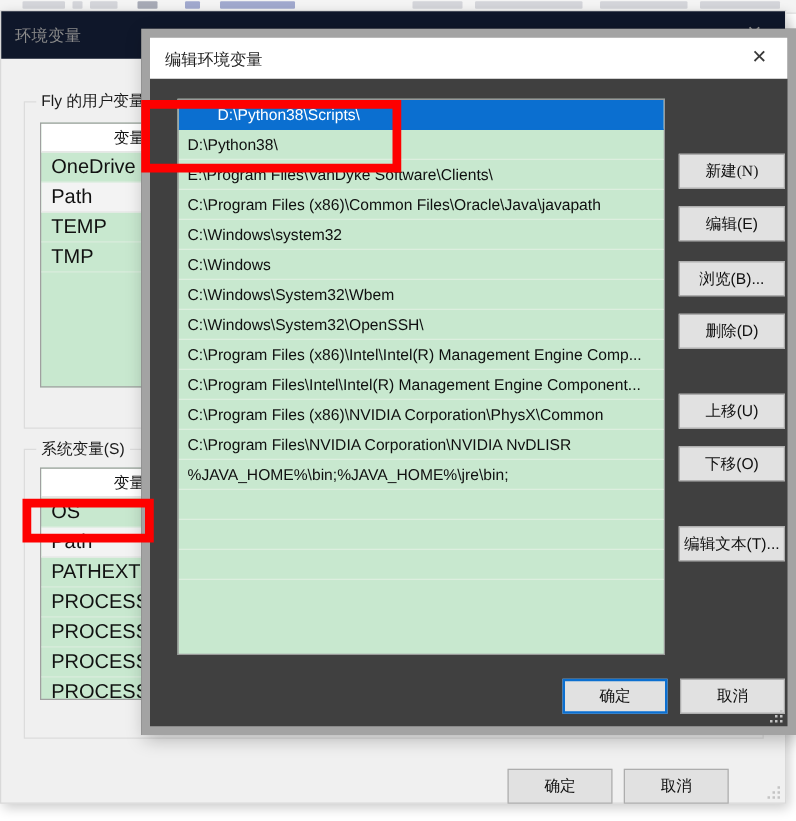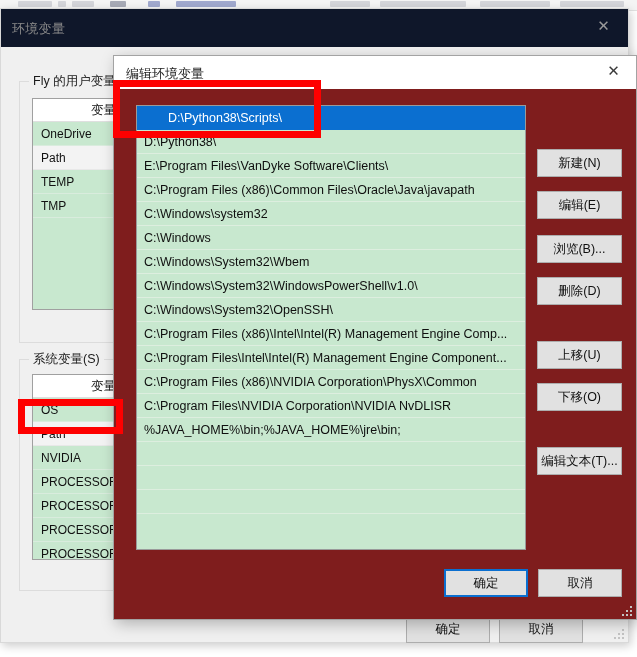--- a/index.html
+++ b/index.html
@@ -124,21 +124,21 @@
   .vl-head .col.name { width: 133px; box-sizing: border-box; text-align: center; }
   .vl-row {
     height: 24px;
     display: flex;
     align-items: center;
     border-bottom: 1px solid #d9ecdd;
     box-sizing: border-box;
   }
   .vl-row .cell {
     padding-left: 8px;
-    font-size: 12px;
+    font-size: 16px;
     color: #111;
     white-space: nowrap;
     overflow: hidden;
   }
   .vl-row .cell.name { width: 133px; box-sizing: border-box; }
   .vl-row.hovered {
     background: #f3f3f3;
     border-bottom: 1px solid #e8e8e8;
   }
 
@@ -165,25 +165,25 @@
   }
   .grip i {
     position: absolute;
     width: 2px; height: 2px;
     background: #c4c4c4;
   }
 
   
   .win-edit {
     position: absolute;
-    left: 113px; top: 55px;
+    left: 113px; top: 23px;
     width: 524px;
     height: 565px;
-    background: #7f1d1d;
-    border: 1px solid #a3a3a3;
+    background: #404040;
+    border: 7px solid #a3a3a3;
     box-shadow: 3px 4px 14px rgba(0,0,0,.26);
     box-sizing: border-box;
   }
   .win-edit .titlebar {
     position: absolute;
     left: 0; top: 0;
     width: 100%;
     height: 33px;
     background: #ffffff;
   }
@@ -317,21 +317,21 @@
       </div>
       <div class="vl-row">
         <div class="cell name">OS</div>
         <div class="cell value"></div>
       </div>
       <div class="vl-row hovered">
         <div class="cell name">Path</div>
         <div class="cell value"></div>
       </div>
       <div class="vl-row">
-        <div class="cell name">NVIDIA</div>
+        <div class="cell name">PATHEXT</div>
         <div class="cell value"></div>
       </div>
       <div class="vl-row">
         <div class="cell name">PROCESSOR_A</div>
         <div class="cell value"></div>
       </div>
       <div class="vl-row">
         <div class="cell name">PROCESSOR_ID</div>
         <div class="cell value"></div>
       </div>
@@ -367,33 +367,32 @@
   </div>
 
   <div class="pathlist">
     <div class="p-row selected">D:\Python38\Scripts\</div>
     <div class="p-row">D:\Python38\</div>
     <div class="p-row">E:\Program Files\VanDyke Software\Clients\</div>
     <div class="p-row">C:\Program Files (x86)\Common Files\Oracle\Java\javapath</div>
     <div class="p-row">C:\Windows\system32</div>
     <div class="p-row">C:\Windows</div>
     <div class="p-row">C:\Windows\System32\Wbem</div>
-    <div class="p-row">C:\Windows\System32\WindowsPowerShell\v1.0\</div>
     <div class="p-row">C:\Windows\System32\OpenSSH\</div>
     <div class="p-row">C:\Program Files (x86)\Intel\Intel(R) Management Engine Comp...</div>
     <div class="p-row">C:\Program Files\Intel\Intel(R) Management Engine Component...</div>
     <div class="p-row">C:\Program Files (x86)\NVIDIA Corporation\PhysX\Common</div>
     <div class="p-row">C:\Program Files\NVIDIA Corporation\NVIDIA NvDLISR</div>
     <div class="p-row">%JAVA_HOME%\bin;%JAVA_HOME%\jre\bin;</div>
     <div class="p-row empty"></div>
     <div class="p-row empty"></div>
     <div class="p-row empty"></div>
   </div>
 
-  <div class="btn side-btn" style="top:93px;">新建(N)</div>
+  <div class="btn side-btn" style="top:93px;font-family:Liberation Serif, serif;">新建(N)</div>
   <div class="btn side-btn" style="top:179px;">浏览(B)...</div>
   <div class="btn side-btn" style="top:135px;">编辑(E)</div>
   <div class="btn side-btn" style="top:221px;">删除(D)</div>
   <div class="btn side-btn" style="top:285px;">上移(U)</div>
   <div class="btn side-btn" style="top:391px;">编辑文本(T)...</div>
   <div class="btn side-btn" style="top:327px;">下移(O)</div>
 
   <div class="btn btn-ok">确定</div>
   <div class="btn btn-cancel">取消</div>
 

